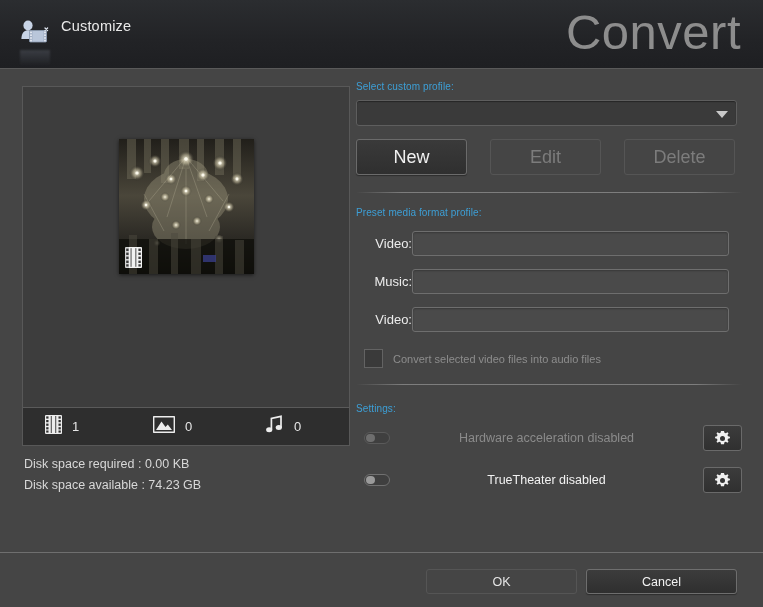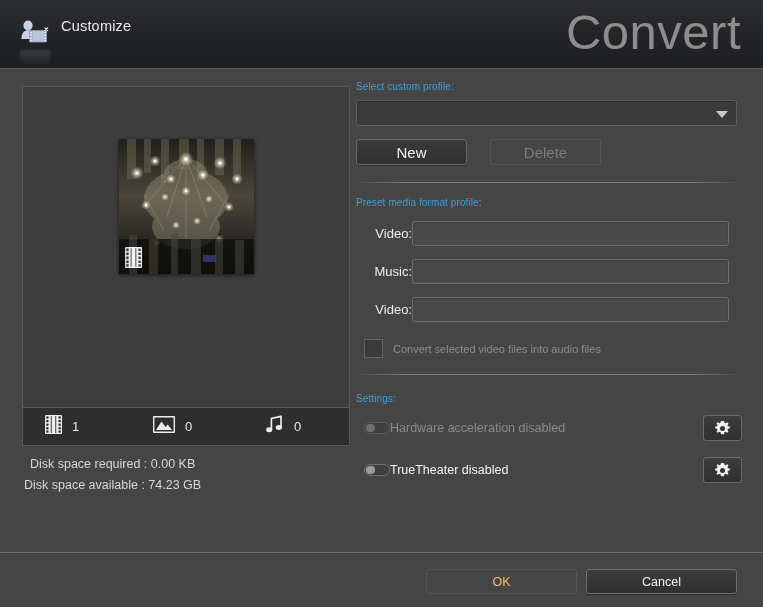--- a/index.html
+++ b/index.html
@@ -84,21 +84,21 @@
     display: flex; align-items: center; gap: 10px;
     flex: 1 1 0; justify-content: flex-start;
   }
   .count-item:nth-child(1) { padding-left: 22px; }
   .count-item:nth-child(2) { padding-left: 24px; }
   .count-item:nth-child(3) { padding-left: 28px; }
   .count-num { font-size: 13px; color: #e6e6e6; }
 
   .disk-lines {
     position: absolute; left: 24px; top: 385px;
-    font-size: 12.5px; color: #d8d8d8; line-height: 21px; text-align: center;
+    font-size: 12.5px; color: #d8d8d8; line-height: 21px;
   }
 
   
   .right-panel {
     position: absolute; left: 356px; top: 12px;
     width: 386px;
   }
   .section-label {
     color: #3d9fd6; font-size: 10px;
     margin-bottom: 8px; letter-spacing: 0.1px;
@@ -121,23 +121,23 @@
     width: 0; height: 0;
     border-left: 6px solid transparent;
     border-right: 6px solid transparent;
     border-top: 7px solid #c9c9c9;
   }
   .btn-row {
     margin-top: 13px;
     display: flex; gap: 23px;
   }
   .btn {
-    width: 111px; height: 26px;
+    width: 111px; height: 36px;
     border-radius: 3px;
-    font-size: 15px;
+    font-size: 18px;
     display: flex; align-items: center; justify-content: center;
     box-sizing: border-box;
   }
   .btn.enabled {
     background: linear-gradient(180deg,#3a3a3a,#2f2f2f);
     border: 1px solid #6b6b6b;
     color: #f0f0f0;
     box-shadow: 0 1px 1px rgba(0,0,0,0.35);
   }
   .btn.disabled {
@@ -184,20 +184,21 @@
     border: 1px solid #636363;
     box-sizing: border-box;
   }
   .check-label { font-size: 11px; color: #8d8d8d; }
 
   .settings-block { margin-top: 18px; }
   .toggle-row {
     display: flex; align-items: center;
     margin-top: 11px; 
     margin-left: 8px;
+    text-align: center;
   }
   .toggle {
     width: 26px; height: 12px;
     border-radius: 6px;
     background: #3f3f3f;
     border: 1px solid #707070;
     position: relative;
     box-sizing: border-box;
     flex: 0 0 auto;
   }
@@ -237,21 +238,21 @@
     width: 151px; height: 25px;
     border-radius: 3px;
     font-size: 12.5px;
     display: flex; align-items: center; justify-content: center;
     box-sizing: border-box;
   }
   .footer-btn.ok {
     left: 426px;
     background: transparent;
     border: 1px solid #555555;
-    color: #fdba74;
+    color: #e5e5e5;
   }
   .footer-btn.cancel {
     left: 586px;
     background: linear-gradient(180deg,#3c3c3c,#2f2f2f);
     border: 1px solid #6e6e6e;
     color: #f2f2f2;
     box-shadow: 0 1px 1px rgba(0,0,0,0.35);
   }
 </style>
 </head>
@@ -437,20 +438,21 @@
 
     <div class="section-label">Select custom profile:</div>
 
     <div class="combo">
       <span class="combo-value"></span>
       <span class="combo-arrow"></span>
     </div>
 
     <div class="btn-row">
       <div class="btn enabled">New</div>
+      <div class="btn disabled">Edit</div>
       <div class="btn disabled">Delete</div>
     </div>
 
     <div class="divider"></div>
 
     <div class="section-label" style="margin-top:14px;">Preset media format profile:</div>
 
     <div class="field-row">
       <span class="field-label">Video:</span>
       <input class="field-input" type="text" value="" style="">

